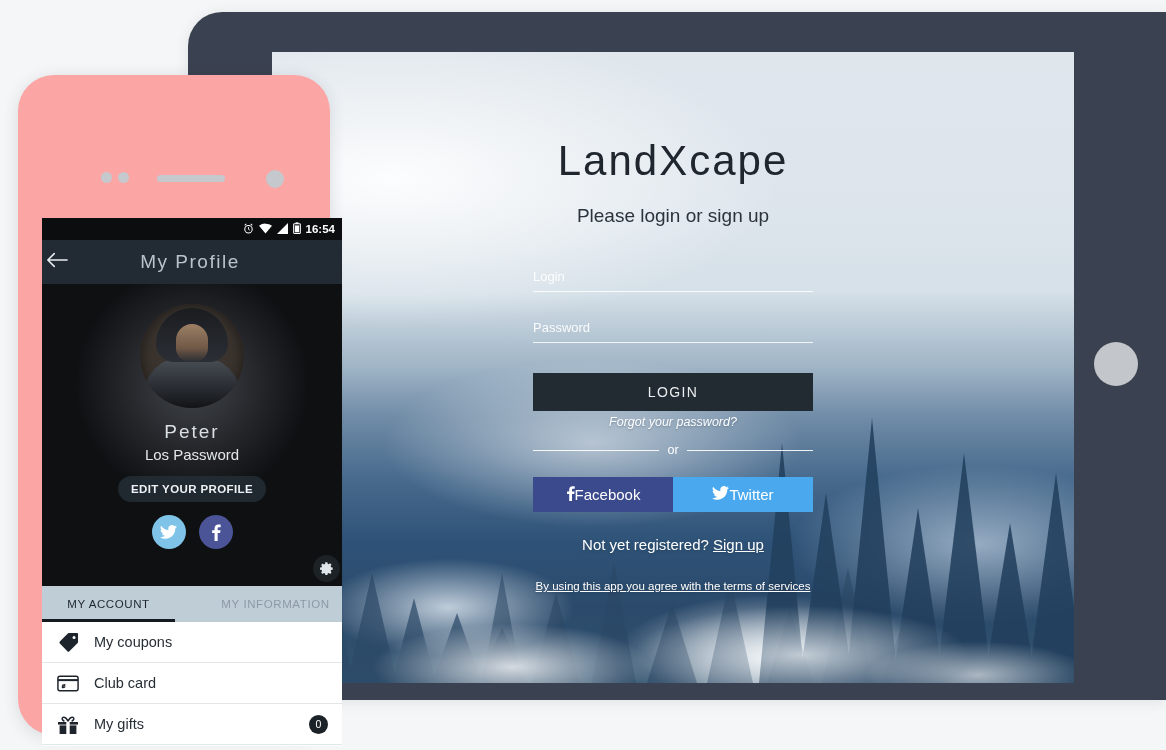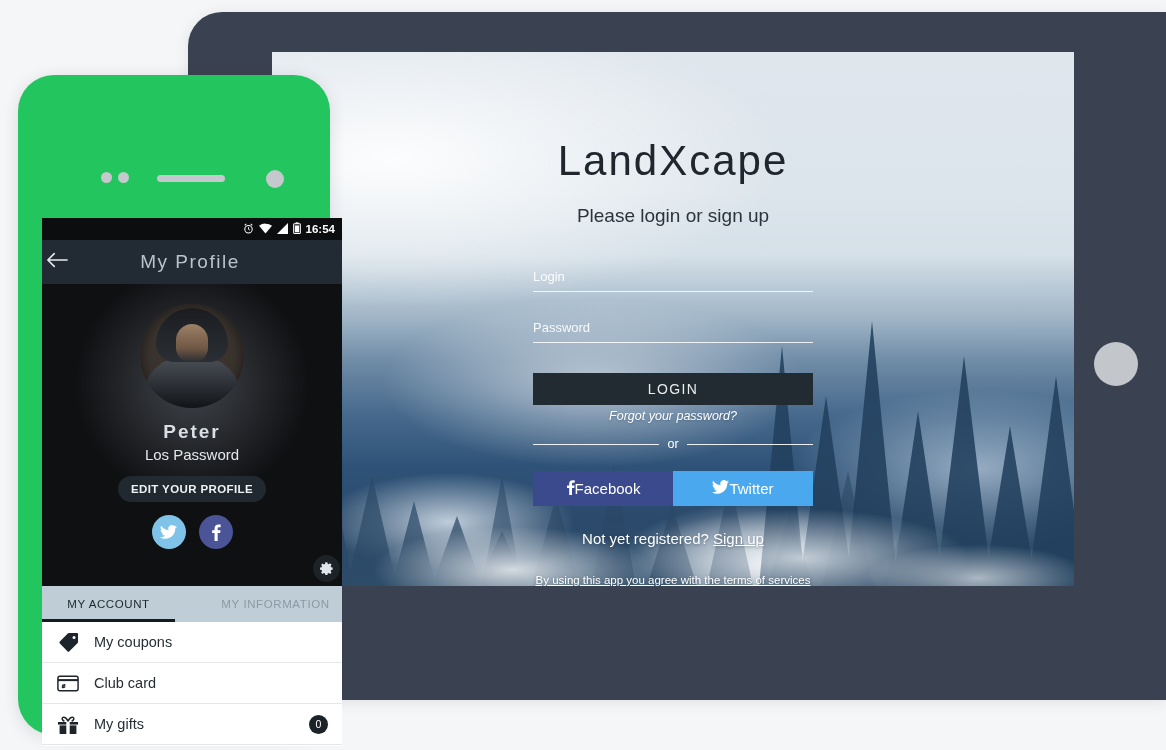--- a/index.html
+++ b/index.html
@@ -14,21 +14,21 @@
   
   #tablet {
     position: absolute; left: 188px; top: 12px;
     width: 978px; height: 688px;
     background: #3a4150;
     border-radius: 34px 0 0 34px;
     box-shadow: 0 2px 14px rgba(40,50,70,.10);
   }
   #tablet-screen {
     position: absolute; left: 84px; top: 40px;
-    width: 802px; height: 534px;
+    width: 802px; height: 631px;
     overflow: hidden;
     background: #d946ef;
   }
   
   #tablet-bg {
     position: absolute; inset: 0;
     background:
       radial-gradient(ellipse 220px 90px at 62% 96%, rgba(255,255,255,.85), rgba(255,255,255,0) 70%),
       radial-gradient(ellipse 180px 70px at 22% 88%, rgba(240,248,255,.75), rgba(255,255,255,0) 70%),
       radial-gradient(ellipse 260px 110px at 88% 78%, rgba(235,245,255,.55), rgba(255,255,255,0) 72%),
@@ -124,21 +124,21 @@
   #tablet-home-button {
     position: absolute; right: 28px; top: 330px;
     width: 44px; height: 44px; border-radius: 50%;
     background: #c3c6ca; border: none; cursor: pointer;
   }
 
   
   #phone {
     position: absolute; left: 18px; top: 75px;
     width: 312px; height: 660px;
-    background: #22c55e;
+    background: #fca5a5;
     border-radius: 36px;
     box-shadow: 0 3px 16px rgba(40,50,70,.14);
   }
   #phone-sensor-a, #phone-sensor-b {
     position: absolute; top: 97px; width: 11px; height: 11px;
     border-radius: 50%; background: #c5c8cc;
   }
   #phone-sensor-a { left: 83px; }
   #phone-sensor-b { left: 100px; }
   #phone-speaker {
@@ -205,21 +205,21 @@
   }
   #avatar-gear {
     position: absolute; right: 2px; bottom: 4px;
     width: 27px; height: 27px; border-radius: 50%;
     background: #1c2226;
     display: flex; align-items: center; justify-content: center;
     cursor: pointer; z-index: 3;
   }
   #profile-name {
     margin-top: 13px; color: #d9dfe4; font-size: 19px;
-    font-weight: 700; letter-spacing: 2px;
+    font-weight: 400; letter-spacing: 2px;
   }
   #profile-location {
     margin-top: 3px; color: #e2e7eb; font-size: 15px; font-weight: 400;
   }
   #edit-profile-button {
     margin-top: 13px; padding: 7px 13px;
     background: rgba(36,46,55,.82); border: none; border-radius: 13px;
     color: #eef2f5; font-size: 11.5px; font-weight: bold; letter-spacing: .4px;
     font-family: "Liberation Sans", sans-serif; cursor: pointer;
   }

